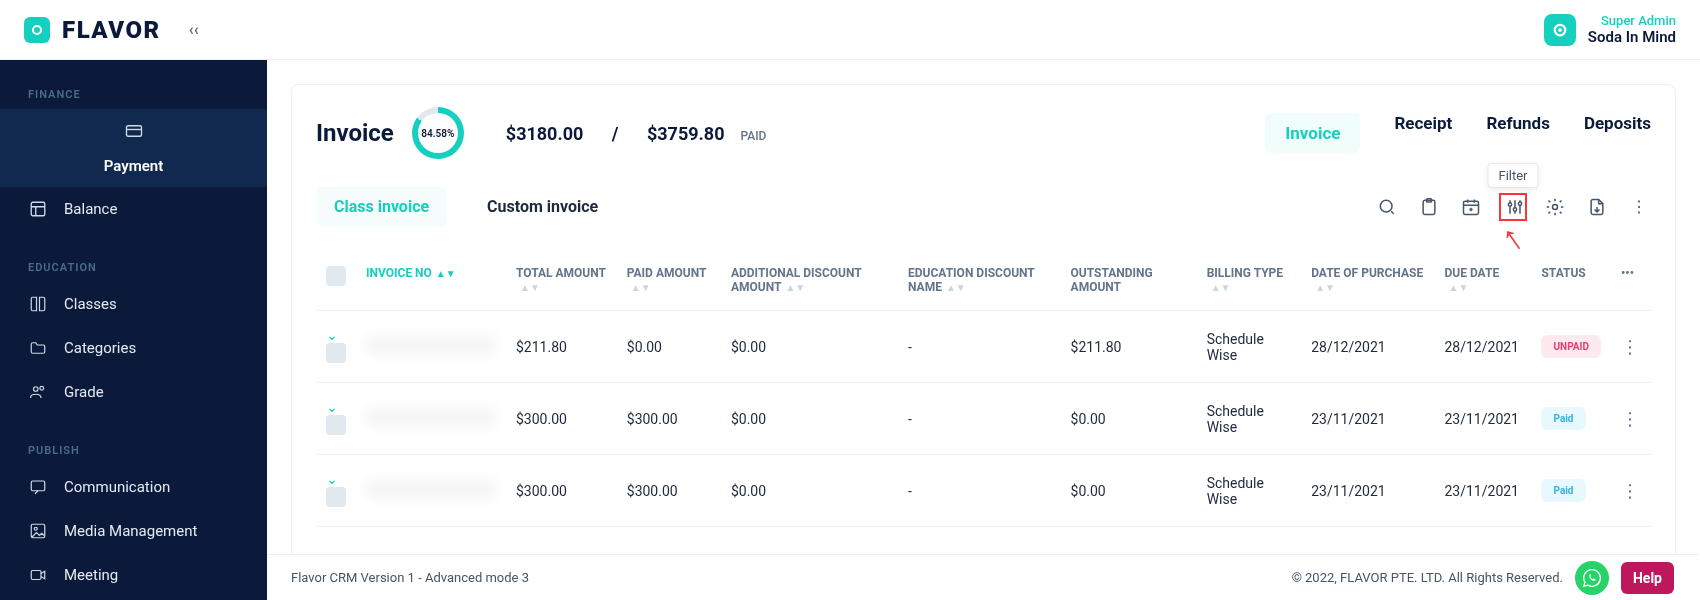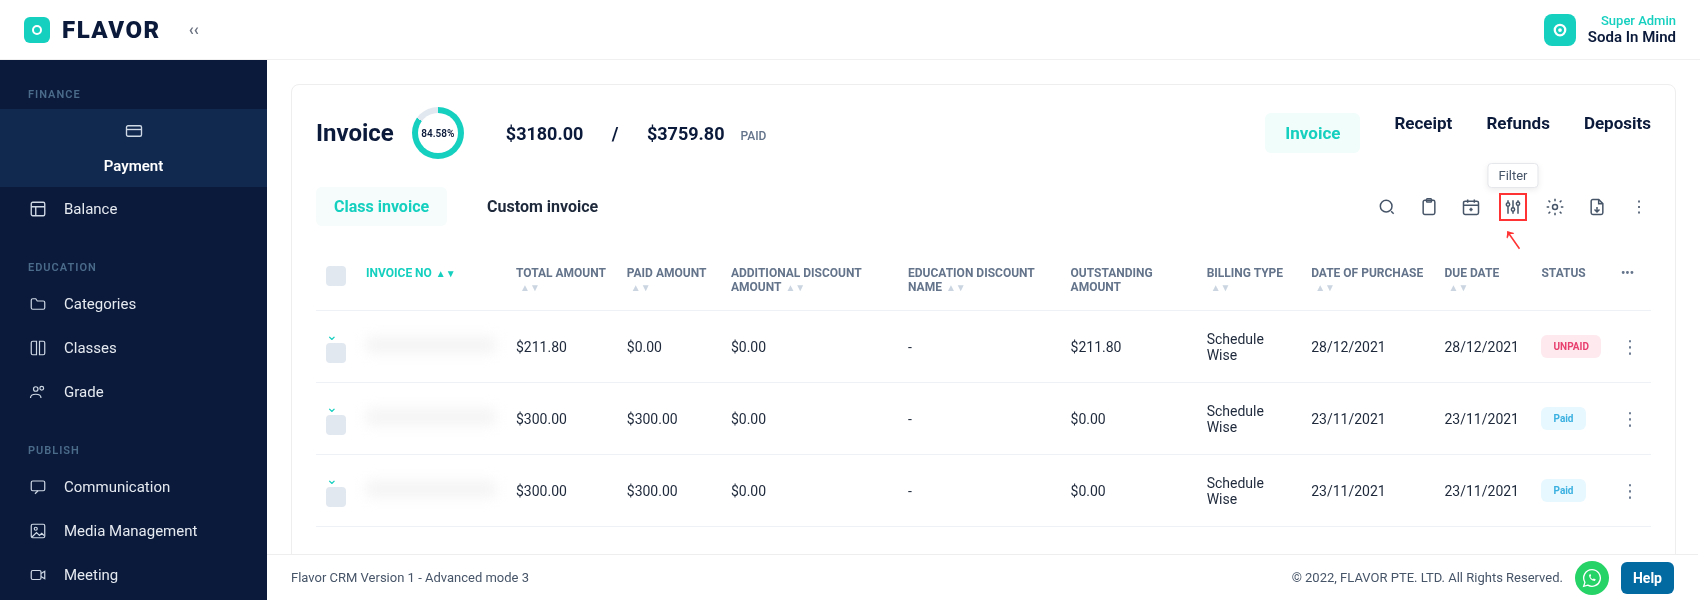--- a/index.html
+++ b/index.html
@@ -32,39 +32,39 @@
   .paid-chip { font-size: 12px; color: #64748b; margin-left: 12px; font-weight: 500;}
   .top-tabs { display: flex; gap: 34px; font-size: 17px; font-weight: 700; }
   .top-tab { color: #0b1a3a; cursor: pointer; }
   .top-tab.active { color: #15cfbf; background:#f0fdfb; padding:10px 20px; border-radius:6px;}
   .sub-row { display: flex; align-items: center; justify-content: space-between; margin-top: 28px; }
   .invoice-tabs { display: flex; gap: 22px; }
   .invoice-tab { padding: 10px 18px; font-size: 16px; font-weight: 700; cursor: pointer; border-radius: 6px;}
   .invoice-tab.active { color: #15cfbf; background:#f5fcfb;}
   .icon-strip { display: flex; gap: 18px; align-items: center; position: relative; }
   .icon-btn { width: 24px; height: 24px; color: #475569; cursor: pointer; display:flex;align-items:center;justify-content:center; position:relative;}
-  .icon-btn.highlight { outline: 2px solid #f33; outline-offset:0;}
+  .icon-btn.highlight { outline: 2px solid #f33; outline-offset:0;justify-content:flex-end;}
   .tooltip { position: absolute; top: -32px; left: 50%; transform: translateX(-50%); background:#fff; border:1px solid #e5e7eb; padding:4px 10px; font-size:13px; border-radius:4px; white-space: nowrap; box-shadow: 0 2px 6px rgba(0,0,0,0.08);}
   .arrow-ann { position:absolute; color:#f33; font-size:36px; top:22px; left:2px; transform: rotate(-35deg); font-weight:bold; pointer-events:none;}
   table { width: 100%; border-collapse: collapse; margin-top: 24px; font-size: 14px;}
   th, td { text-align: left; padding: 16px 10px; border-bottom: 1px solid #eef2f6; }
   th { color:#64748b; font-size:12px; font-weight:700; vertical-align:top; }
   .sort-ico { display:inline-block; margin-left:4px; font-size:10px; color:#cbd5e1;}
   .sort-ico.active { color:#15cfbf;}
   .chk { width:20px; height:20px; border-radius:4px; background:#e2e8f0; display:inline-block;}
   .exp { color:#15cfbf; font-size:14px; cursor:pointer;}
   .blur { filter: blur(6px); background:#f5f5f5; color:transparent; border-radius:4px; width:130px; height:18px; display:inline-block;}
   .badge { display:inline-block; padding:6px 12px; border-radius:6px; font-size:10px; font-weight:700;}
   .badge.unpaid { background:#fde9ee; color:#e83f6f;}
   .badge.paid { background:#e7f8ff; color:#3ab0e0;}
   .row-menu { font-size: 18px; color:#64748b; cursor:pointer;}
   .footer { position:absolute; bottom:0; left:267px; right:2px; height:46px; border-top:1px solid #eee; background:#fff; display:flex; align-items:center; justify-content:space-between; padding: 0 24px; font-size:13px; color:#475569;}
   .footer-right { display:flex; align-items:center; gap:12px;}
   .wa-btn { width:34px; height:34px; border-radius:50%; background:#25d366; display:flex;align-items:center;justify-content:center;color:#fff;font-size:18px;}
-  .help-btn { background:#0369a1; color:#fff; padding:8px 12px; border-radius:6px; font-weight:700; font-size:14px;}
+  .help-btn { background:#be185d; color:#fff; padding:8px 12px; border-radius:6px; font-weight:700; font-size:14px;}
   svg { display:block; }
 </style>
 </head>
 <body>
 
 <div class="topbar">
   <div class="logo-block">
     <span class="logo-mark">
       <svg width="16" height="16" viewBox="0 0 24 24" fill="none">
           <circle cx="12" cy="12" r="6" stroke="#fff" stroke-width="3"></circle>
@@ -105,32 +105,32 @@
             <rect x="3" y="3" width="18" height="18" rx="2" stroke="currentColor" stroke-width="1.8"></rect>
             <path d="M3 9h18M9 9v12" stroke="currentColor" stroke-width="1.8"></path>
           </svg>
         </span>
       <span>Balance</span>
     </div>
     <div class="side-section" style="margin-top:22px">EDUCATION</div>
     <div class="side-item">
       <span class="side-ico">
           <svg width="18" height="18" viewBox="0 0 24 24" fill="none">
+            <path d="M3 5a2 2 0 0 1 2-2h5v18H5a2 2 0 0 1-2-2V5zM21 5a2 2 0 0 0-2-2h-5v18h5a2 2 0 0 0 2-2V5z" stroke="currentColor" stroke-width="1.6"></path>
+          </svg>
+        </span>
+      <span>Classes</span>
+    </div>
+    <div class="side-item">
+      <span class="side-ico">
+          <svg width="18" height="18" viewBox="0 0 24 24" fill="none">
             <path d="M3 7a2 2 0 0 1 2-2h4l2 3h8a2 2 0 0 1 2 2v7a2 2 0 0 1-2 2H5a2 2 0 0 1-2-2V7z" stroke="currentColor" stroke-width="1.6"></path>
           </svg>
         </span>
       <span>Categories</span>
-    </div>
-    <div class="side-item">
-      <span class="side-ico">
-          <svg width="18" height="18" viewBox="0 0 24 24" fill="none">
-            <path d="M3 5a2 2 0 0 1 2-2h5v18H5a2 2 0 0 1-2-2V5zM21 5a2 2 0 0 0-2-2h-5v18h5a2 2 0 0 0 2-2V5z" stroke="currentColor" stroke-width="1.6"></path>
-          </svg>
-        </span>
-      <span>Classes</span>
     </div>
     <div class="side-item">
       <span class="side-ico">
           <svg width="18" height="18" viewBox="0 0 24 24" fill="none">
             <circle cx="9" cy="8" r="3" stroke="currentColor" stroke-width="1.6"></circle>
             <path d="M2 20c0-3 3-5 7-5s7 2 7 5" stroke="currentColor" stroke-width="1.6"></path>
             <circle cx="17" cy="7" r="2.5" stroke="currentColor" stroke-width="1.6"></circle>
           </svg>
         </span>
       <span>Grade</span>

